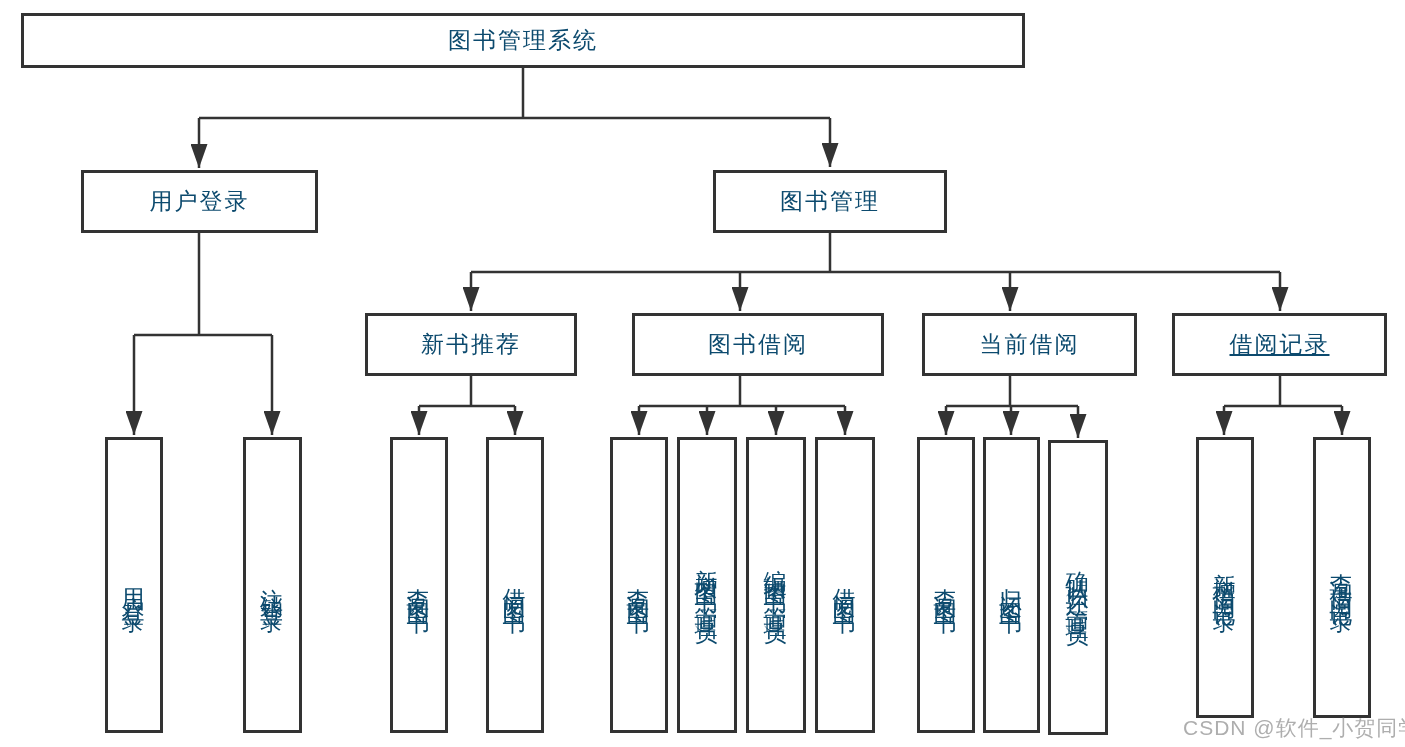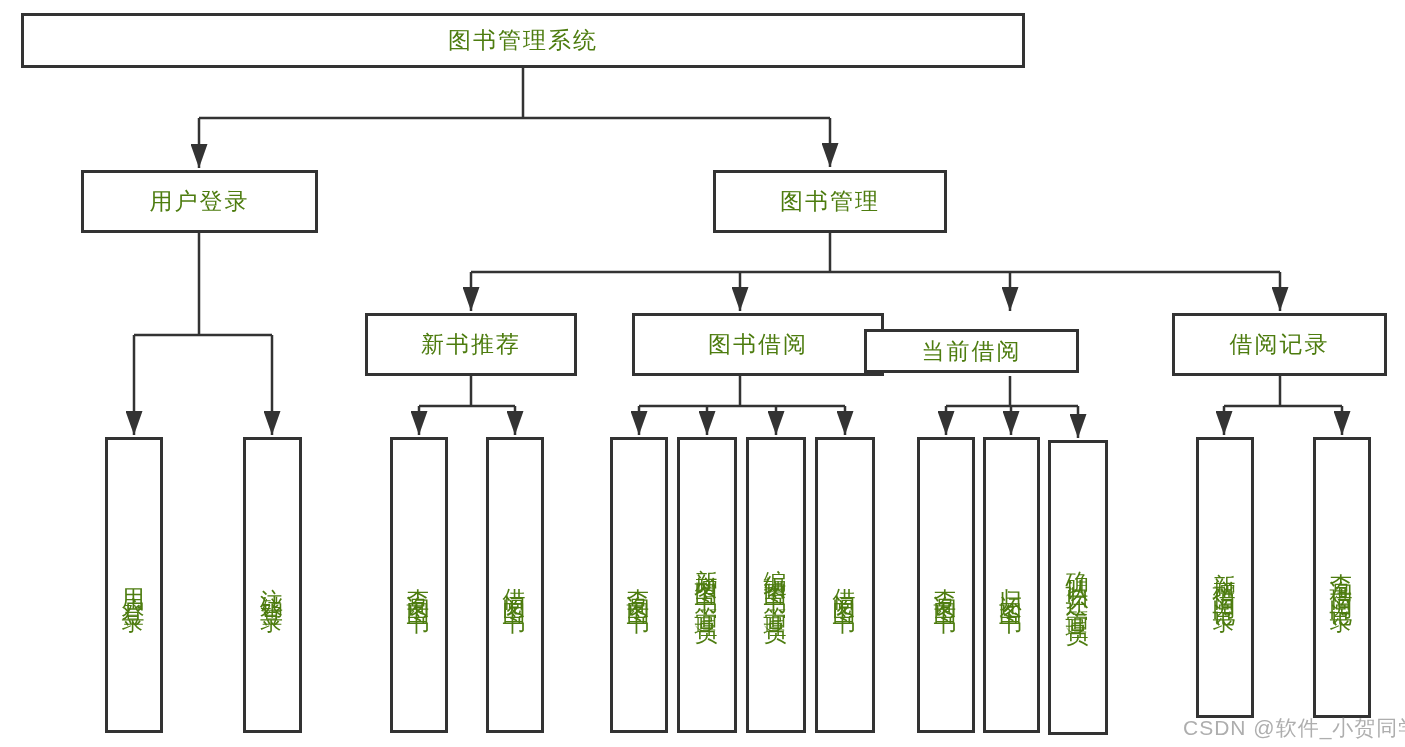--- a/index.html
+++ b/index.html
@@ -12,21 +12,21 @@
   }
   #wires { position:absolute; left:0; top:0; width:1405px; height:747px; }
   .node {
     position:absolute;
     background:#ffffff;
     border:3px solid #333333;
     box-sizing:border-box;
     display:flex;
     align-items:center;
     justify-content:center;
-    color:#4d7c0f;
+    color:#0c4a6e;
     font-size:23px;
     letter-spacing:2px;
     white-space:nowrap;
   }
   .leaf .vtext {
     writing-mode:vertical-rl;
     text-orientation:mixed;
     font-size:23px;
     letter-spacing:0.33em;
     white-space:nowrap;
@@ -88,22 +88,22 @@
     </g>
   </svg>
 
   <div class="node" style="left:21px; top:13px; width:1004px; height:55px;">图书管理系统</div>
 
   <div class="node" style="left:81px; top:170px; width:237px; height:63px;">用户登录</div>
   <div class="node" style="left:365px; top:313px; width:212px; height:63px;">新书推荐</div>
 
   <div class="node" style="left:713px; top:170px; width:234px; height:63px;">图书管理</div>
   <div class="node" style="left:632px; top:313px; width:252px; height:63px;">图书借阅</div>
-  <div class="node" style="left:864px; top:313px; width:215px; height:44px;margin-top:16px;">当前借阅</div>
-  <div class="node" style="left:1172px; top:313px; width:215px; height:63px;">借阅记录</div>
+  <div class="node" style="left:922px; top:313px; width:215px; height:63px;">当前借阅</div>
+  <div class="node" style="left:1172px; top:313px; width:215px; height:63px;text-decoration:underline;">借阅记录</div>
 
   <div class="node leaf" style="left:105px; top:437px; width:58px; height:296px;">
     <span class="vtext">用户登录</span>
   </div>
   <div class="node leaf" style="left:243px; top:437px; width:59px; height:296px;">
     <span class="vtext">注销登录</span>
   </div>
 
   <div class="node leaf" style="left:390px; top:437px; width:58px; height:296px;">
     <span class="vtext">查询图书</span>

